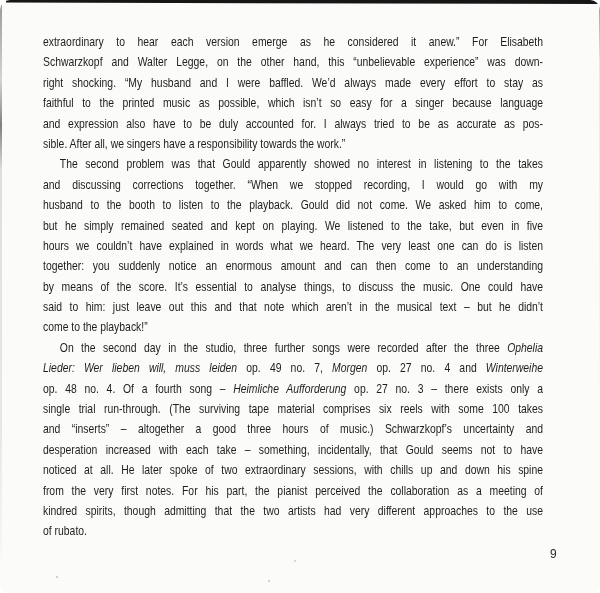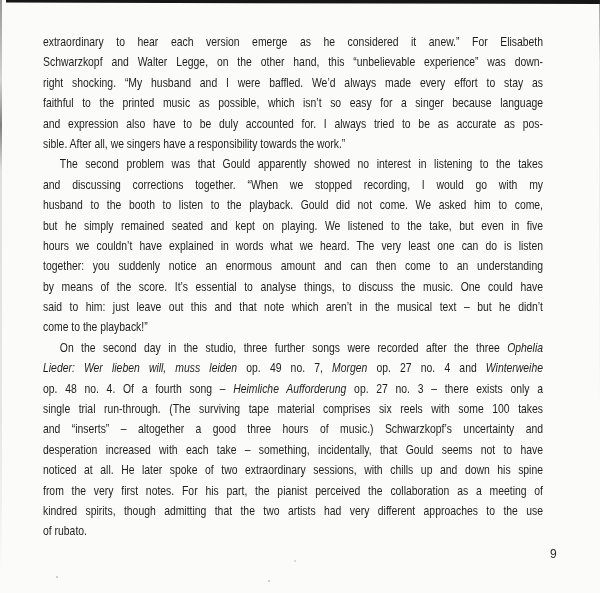--- a/index.html
+++ b/index.html
@@ -12,20 +12,21 @@
   body{
     width:600px;height:593px;
     font-family:"Liberation Sans",sans-serif;
     background:#fff;
   }
   .page{
     position:relative;
     width:600px;height:593px;
     background:var(--paper);
     overflow:hidden;
+    border-radius:10px;
   }
   
   .scan-edge-top{
     position:absolute;left:6px;right:0;top:0;height:4px;
     background:var(--scan-edge);
     clip-path:polygon(0 0,100% 0,100% 100%,0 65%);
   }
   .scan-edge-left{
     position:absolute;left:0;top:0;width:2px;height:568px;
     background:linear-gradient(to bottom,

